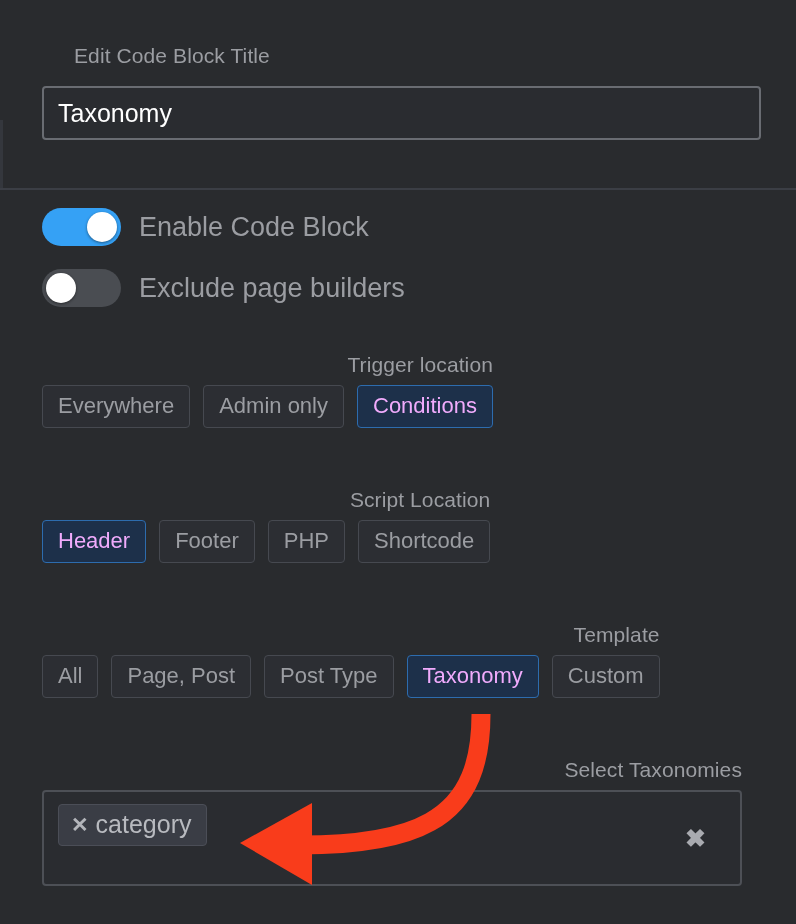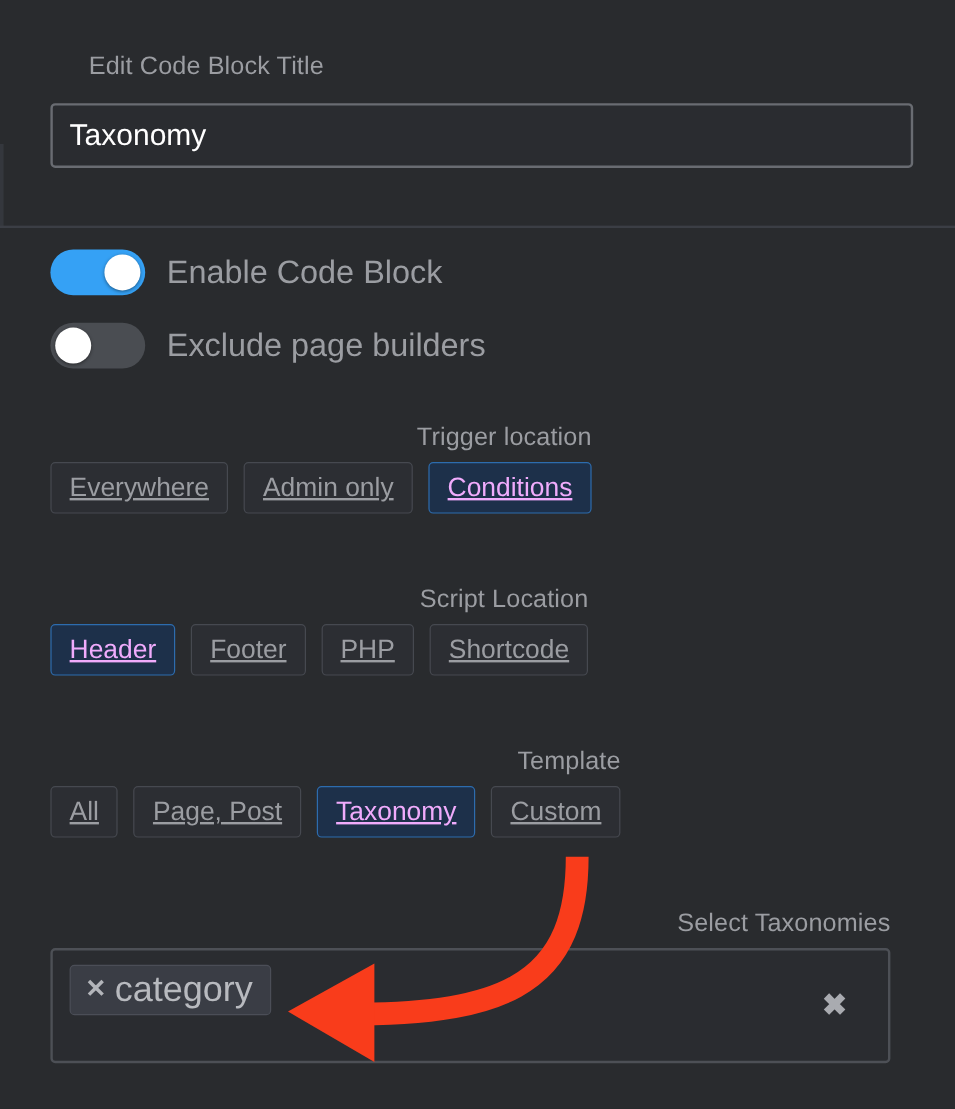--- a/index.html
+++ b/index.html
@@ -138,21 +138,20 @@
     background: #2c2e33;
     border: 1px solid #464950;
     border-radius: 4px;
     color: #9b9da2;
     font-family: "Liberation Sans", sans-serif;
     font-size: 22px;
     line-height: 24px;
     padding: 8px 15px 9px;
     cursor: pointer;
     white-space: nowrap;
-    text-decoration: underline;
   }
   .opt-btn.active {
     background: #1d304a;
     border-color: #2d6cae;
     color: #f0abfc;
   }
 
   .group.trigger  { top: 162px; }
   .group.script   { top: 297px; }
   .group.template { top: 432px; }
@@ -182,21 +181,21 @@
     cursor: pointer;
   }
   .chip-x {
     color: #b3b5ba;
     font-size: 21px;
     line-height: 21px;
     font-weight: bold;
   }
   .chip-label {
     color: #b8babf;
-    font-size: 30px;
+    font-size: 25px;
     line-height: 25px;
     white-space: nowrap;
   }
 
   .clear-all {
     position: absolute;
     right: 34px;
     top: 50%;
     transform: translateY(-50%);
     color: #a9abb0;
@@ -264,20 +263,21 @@
         <button class="opt-btn">PHP</button>
         <button class="opt-btn">Shortcode</button>
       </div>
     </div>
 
     <div class="group template">
       <div class="field-label group-label">Template</div>
       <div class="btn-row">
         <button class="opt-btn">All</button>
         <button class="opt-btn">Page, Post</button>
+        <button class="opt-btn">Post Type</button>
         <button class="opt-btn active">Taxonomy</button>
         <button class="opt-btn">Custom</button>
       </div>
     </div>
 
     <div class="group taxo">
       <div class="field-label group-label">Select Taxonomies</div>
       <div class="select-box">
         <div class="chip">
           <span class="chip-x">✕</span>

